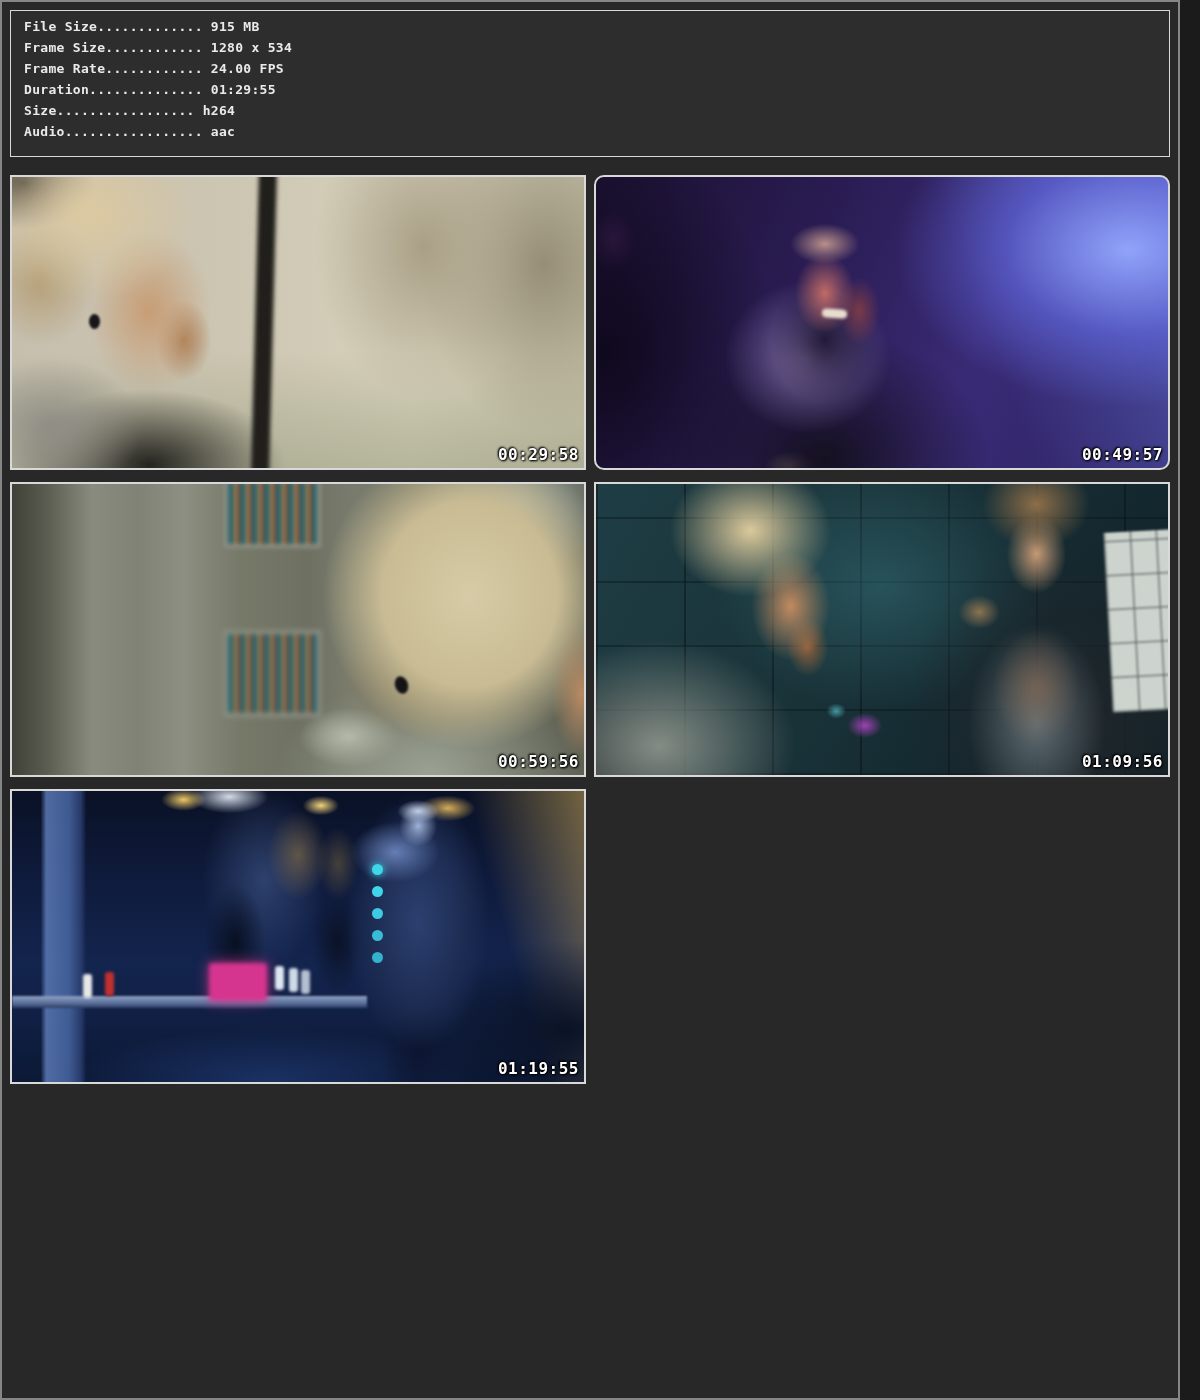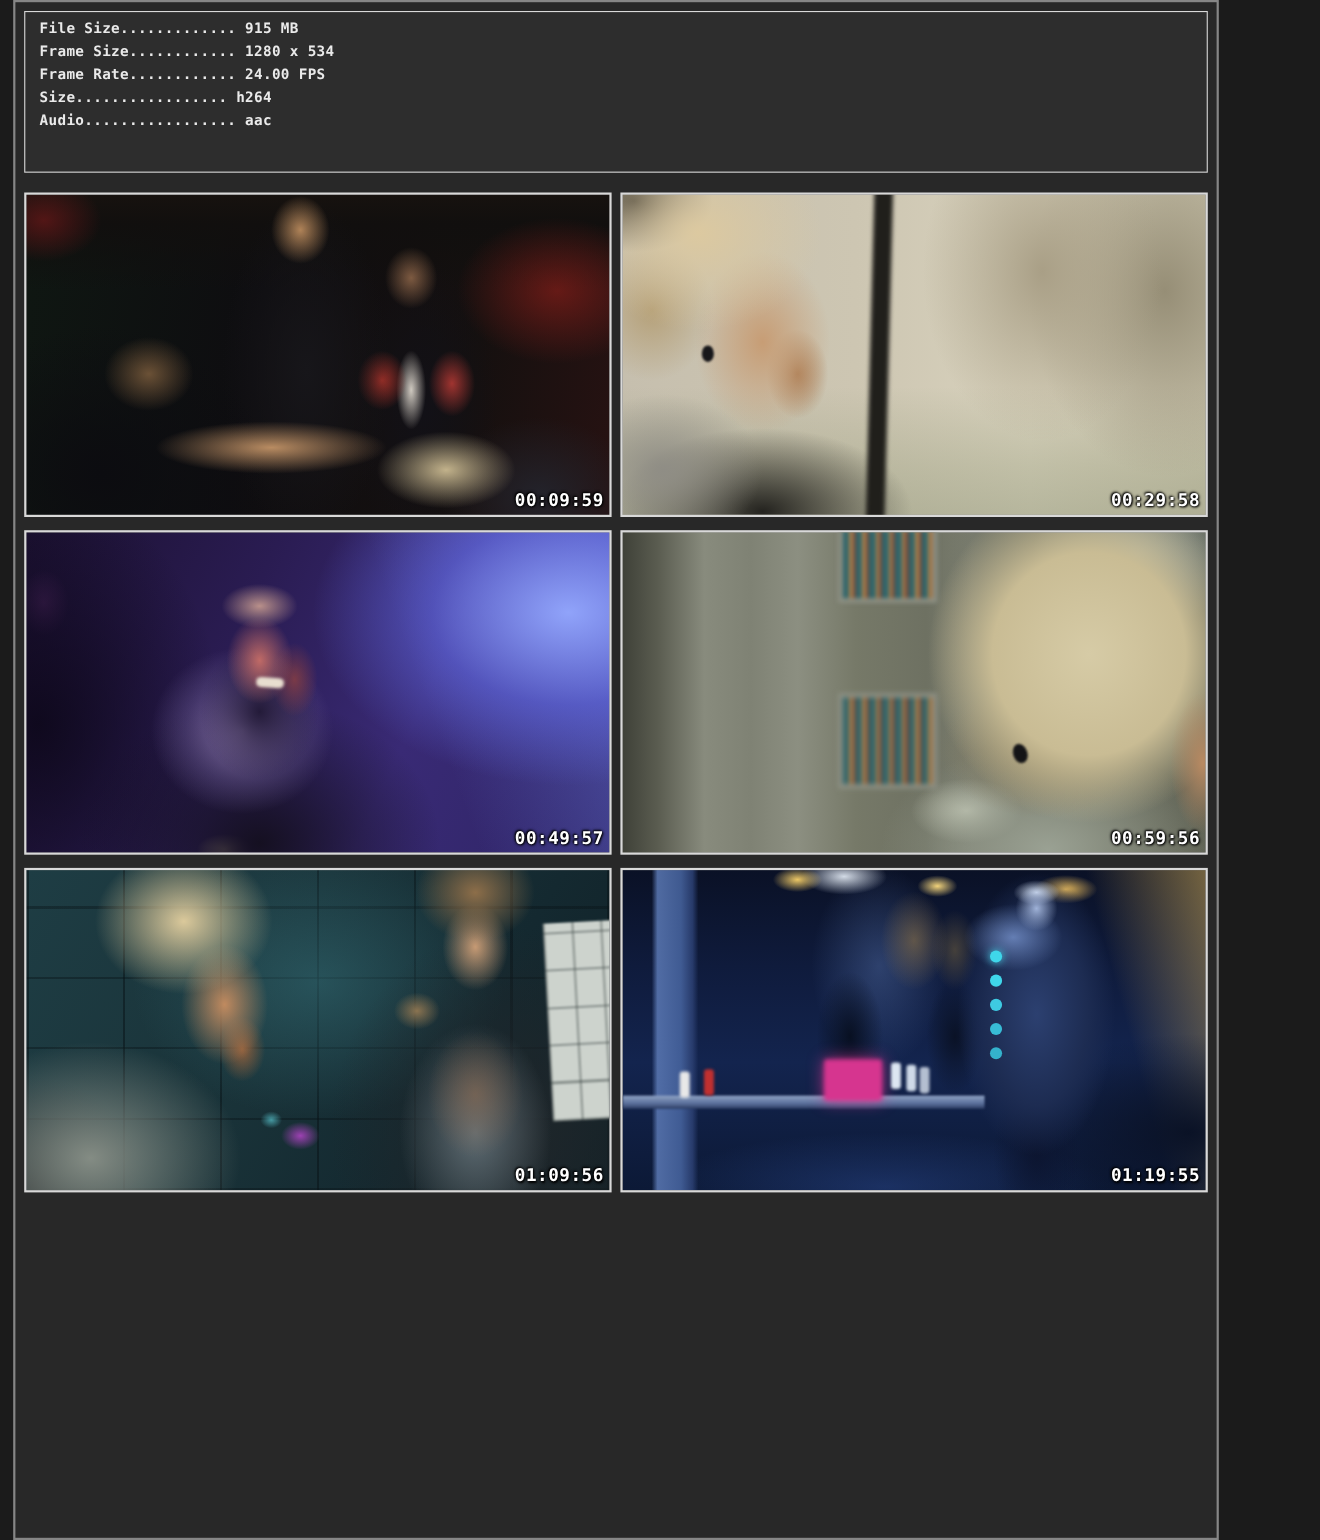--- a/index.html
+++ b/index.html
@@ -1,20 +1,19 @@
 <!DOCTYPE html>
 <html><head>
 <meta charset="utf-8">
 <style>
   html,body{margin:0;padding:0;background:#1b1b1b;}
   .sheet{
-    position:relative;width:1096px;height:1400px;box-sizing:border-box;
+    position:relative;width:1180px;height:1400px;box-sizing:border-box;
     background:#282828;border:2px solid #868686;overflow:hidden;
     font-family:"DejaVu Sans Mono", monospace;
-    margin-left:12px;
   }
   
   .info-panel{
     margin:8px 8px 18px 8px;height:147px;box-sizing:border-box;
     border:1px solid #d9d9d9;background:#2d2d2d;
     padding:5px 0 0 13px;
   }
   .info-row{
     font:700 13px "DejaVu Sans Mono", monospace;
     letter-spacing:.3px;line-height:21px;color:#eaeaea;white-space:pre;
@@ -118,21 +117,21 @@
     radial-gradient(30px 48px at 46% 46%, #7a3a48 0%, rgba(122,58,72,0) 70%),
     radial-gradient(48px 28px at 40% 23%, #b9908a 0%, rgba(185,144,138,0) 72%),
     radial-gradient(72px 82px at 40% 56%, rgba(28,20,48,.9) 0%, rgba(28,20,48,0) 75%),
     radial-gradient(115px 105px at 37% 62%, rgba(152,132,182,.8) 0%, rgba(112,96,152,.4) 45%, rgba(112,96,152,0) 72%),
     radial-gradient(205px 165px at 40% 97%, #151021 0%, rgba(21,16,33,0) 80%),
     radial-gradient(36px 20px at 34% 99%, rgba(222,202,162,.7) 0%, rgba(222,202,162,0) 70%),
     radial-gradient(310px 210px at 93% 25%, rgba(148,168,255,.95) 0%, rgba(100,110,235,.55) 40%, rgba(100,110,235,0) 75%),
     linear-gradient(250deg, rgba(120,140,250,.45) 0%, rgba(120,140,250,0) 35%),
     radial-gradient(210px 270px at 2% 60%, rgba(12,7,24,.85) 0%, rgba(12,7,24,0) 80%),
     radial-gradient(30px 40px at 3% 22%, rgba(70,35,90,.8) 0%, rgba(70,35,90,0) 75%),
-    linear-gradient(115deg, #1c1132 0%, #2a1c52 35%, #392a75 65%, #2e2566 100%);}
+    linear-gradient(115deg, #1c1132 0%, #2a1c52 35%, #392a75 65%, #2e2566 100%); border-radius: 10px;}
   .t5-teeth{left:39.5%;top:45.5%;width:25px;height:9px;background:#e8ded0;
     border-radius:5px/3px;transform:rotate(4deg);filter:blur(1.5px);}
   
   .t6{background:
     radial-gradient(42px 92px at 99.5% 72%, #b98a62 0%, rgba(185,138,98,0) 70%),
     radial-gradient(195px 205px at 80% 38%, #d6cba6 0%, #c9bc94 45%, rgba(201,188,148,0) 75%),
     radial-gradient(125px 82px at 72% 68%, #8a7f60 0%, rgba(138,127,96,0) 75%),
     radial-gradient(195px 125px at 73% 99%, #9aa193 0%, rgba(154,161,147,0) 78%),
     radial-gradient(72px 42px at 59% 87%, #c2c6b4 0%, rgba(194,198,180,0) 70%),
     radial-gradient(125px 92px at 88% 7%, #9aa5a0 0%, rgba(154,165,160,0) 75%),
@@ -204,29 +203,27 @@
 </style>
 </head>
 <body>
 
 <div class="sheet">
 
   <div class="info-panel">
     <div class="info-row"><span>File Size</span><span>.............</span><span class="info-value">915 MB</span></div>
     <div class="info-row"><span>Frame Size</span><span>............</span><span class="info-value">1280 x 534</span></div>
     <div class="info-row"><span>Frame Rate</span><span>............</span><span class="info-value">24.00 FPS</span></div>
+    <div class="info-row"><span>Duration</span><span>..............</span><span class="info-value">01:29:55</span></div>
     <div class="info-row"><span>Size</span><span>.................</span><span class="info-value">h264</span></div>
     <div class="info-row"><span>Audio</span><span>.................</span><span class="info-value">aac</span></div>
   </div>
 
   <div class="grid">
 
-    <div class="cell t1">
-      <span class="ts">00:09:59</span>
-    </div>
 
 
     <div class="cell t3">
       <div class="shape t3-pillar"></div>
       <div class="shape t3-bud"></div>
       <span class="ts">00:29:58</span>
     </div>
 
 
     <div class="cell t5">

